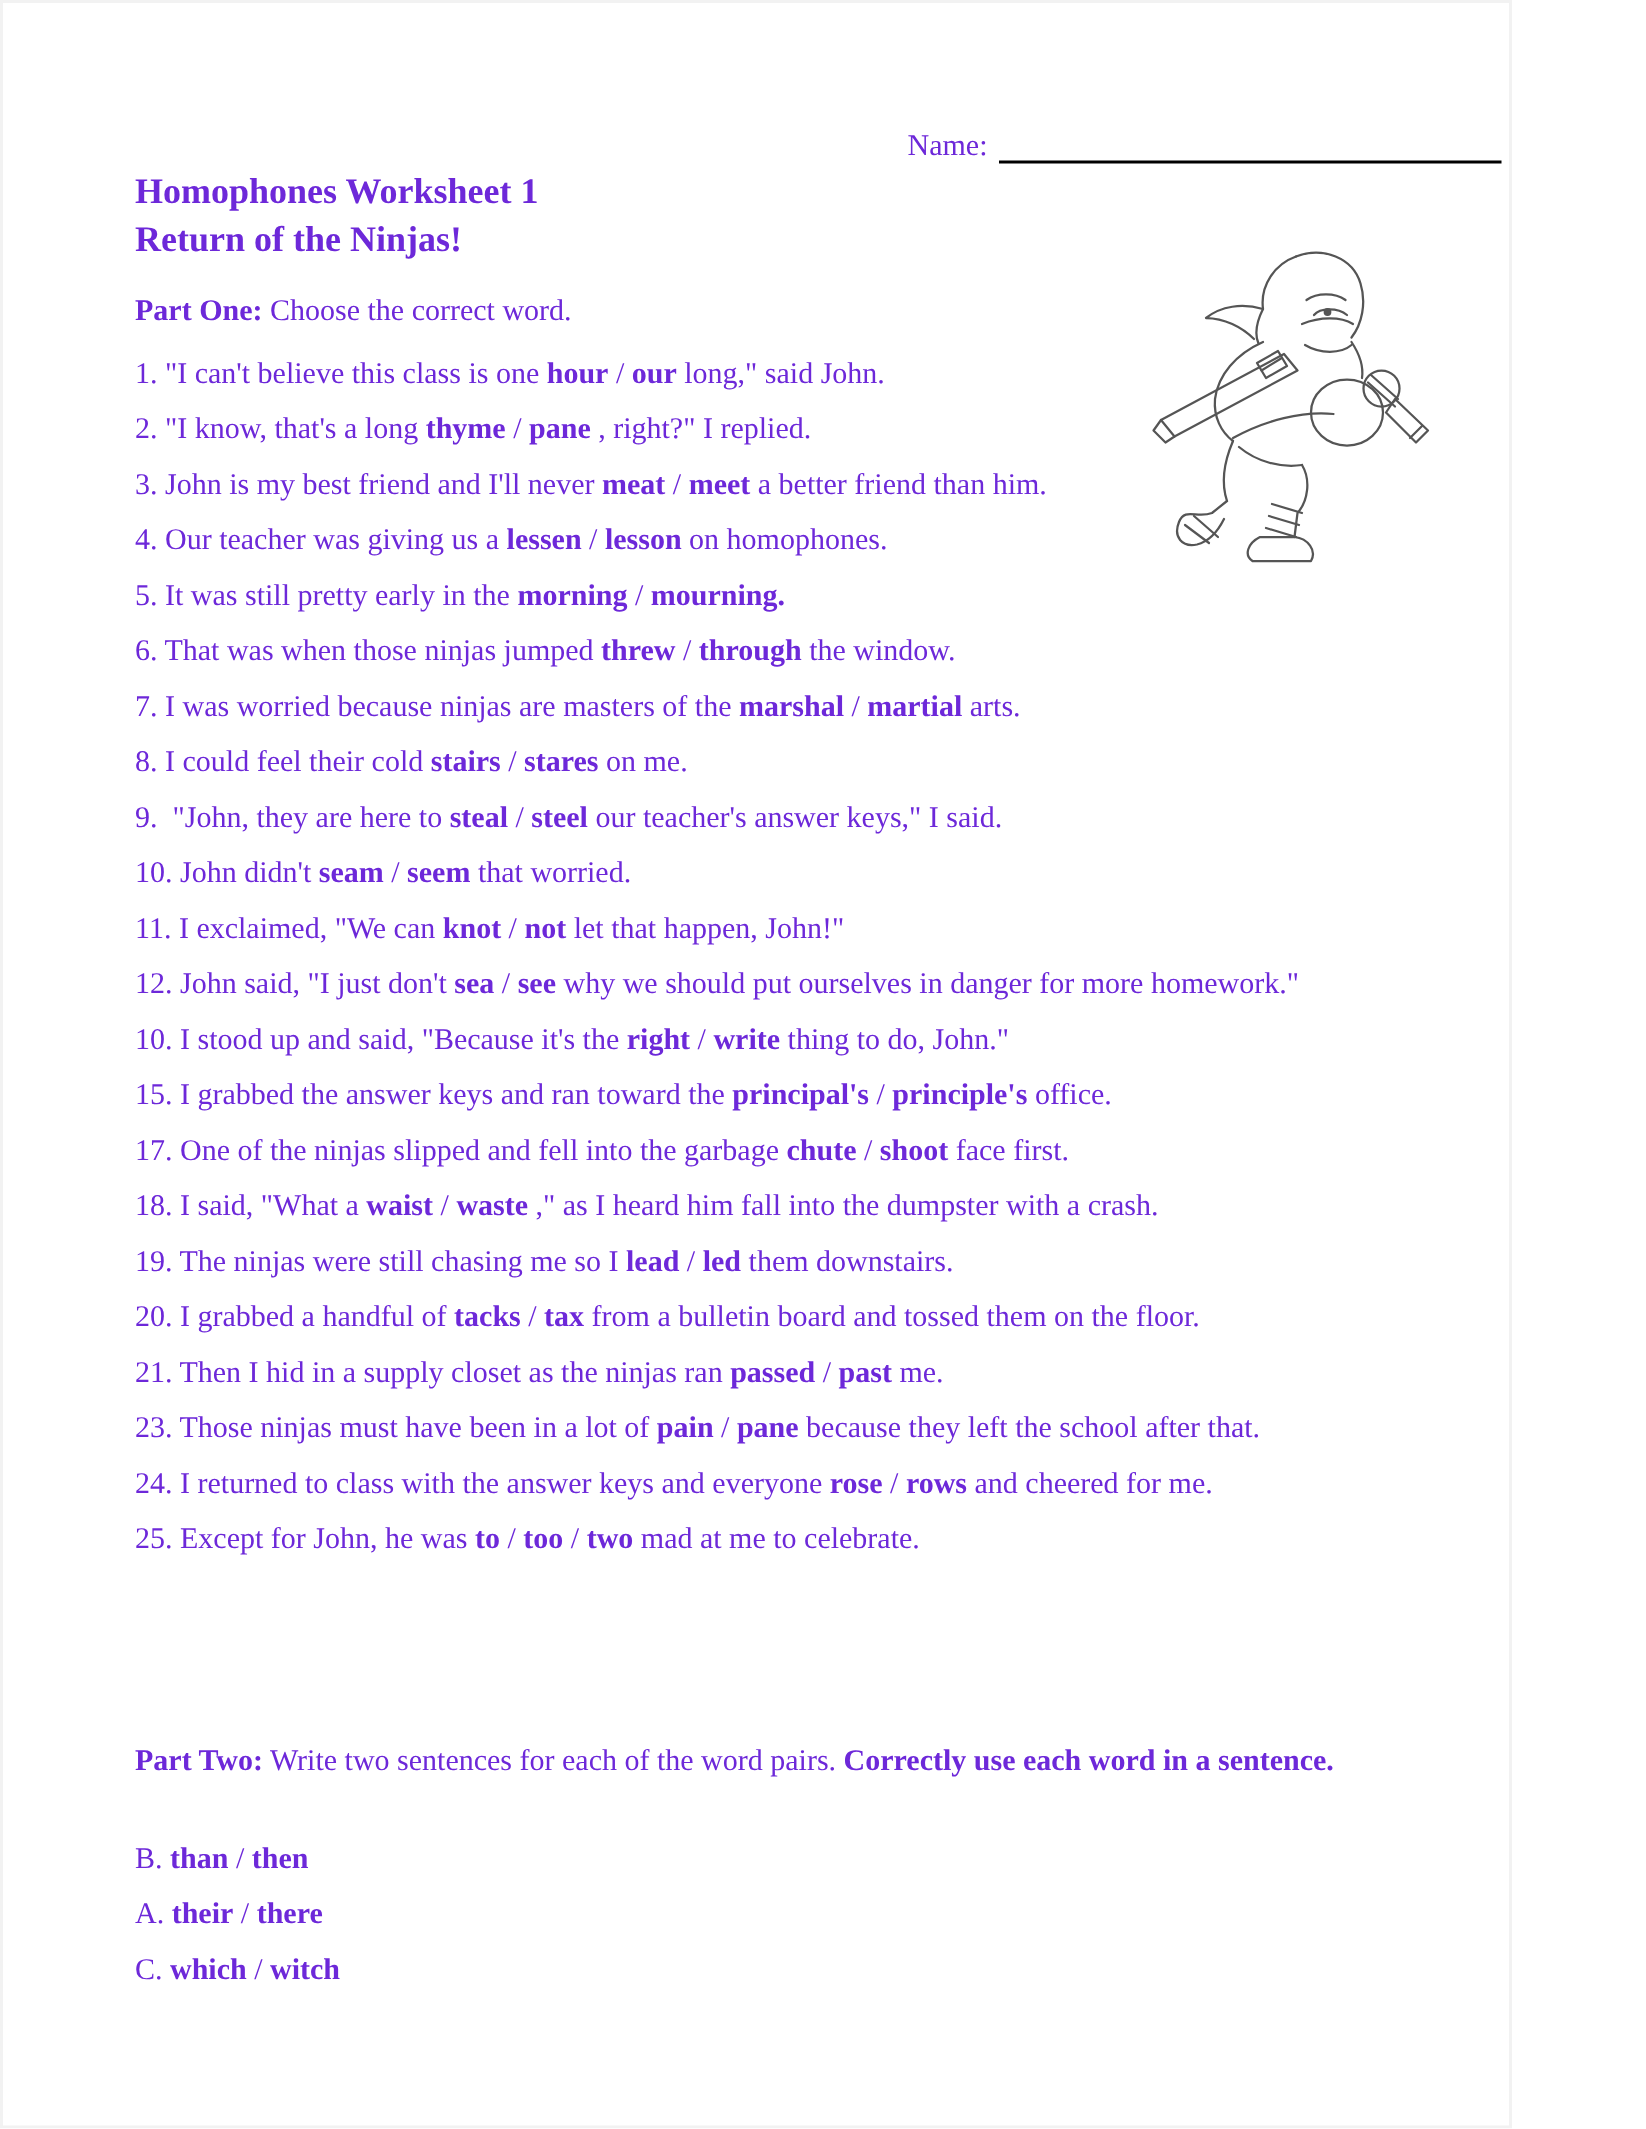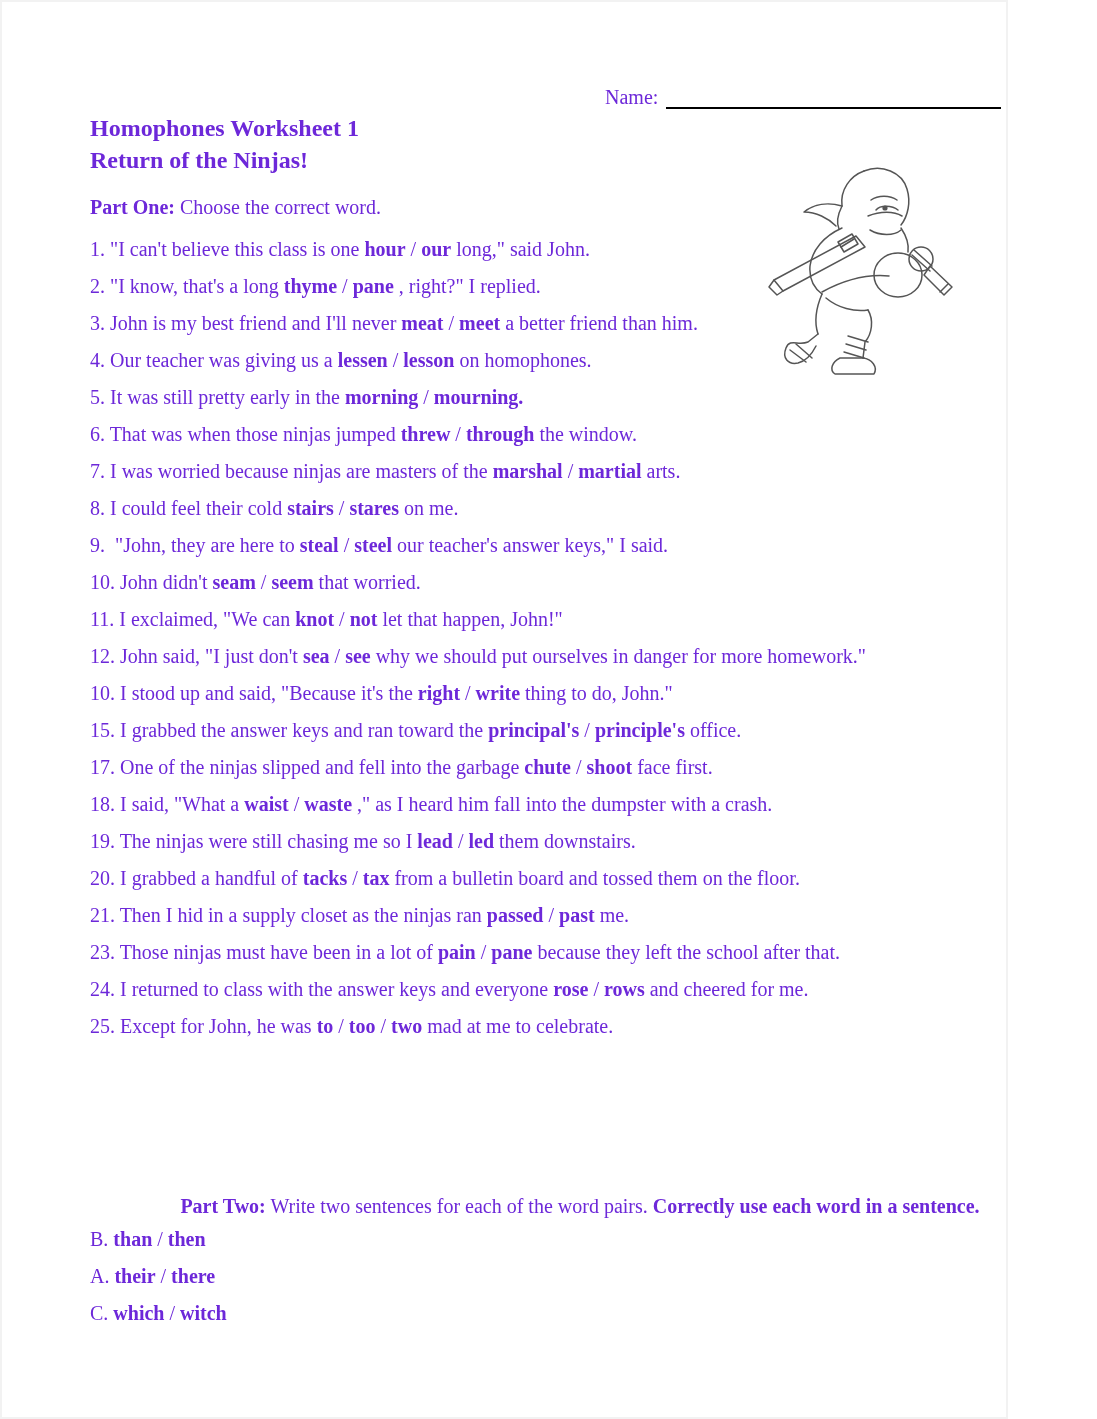--- a/index.html
+++ b/index.html
@@ -24,21 +24,21 @@
   }
   .title-block {
     position:absolute; top:112px; left:90px;
     font-size:24px; font-weight:bold; line-height:32px;
   }
   .part-heading {
     position:absolute; left:90px;
     font-size:20px; white-space:pre;
   }
   .part-one-heading { top:196px; }
-  .part-two-heading { top:1195px; width:980px;text-align:center; }
+  .part-two-heading { top:1163px; width:980px; }
   .items {
     position:absolute; left:90px; width:990px;
   }
   .part-one-items { top:231px; }
   .part-two-pairs { top:1221px; }
   .items p {
     height:37px; line-height:37px;
     font-size:20px; white-space:pre;
   }
   .ninja {

